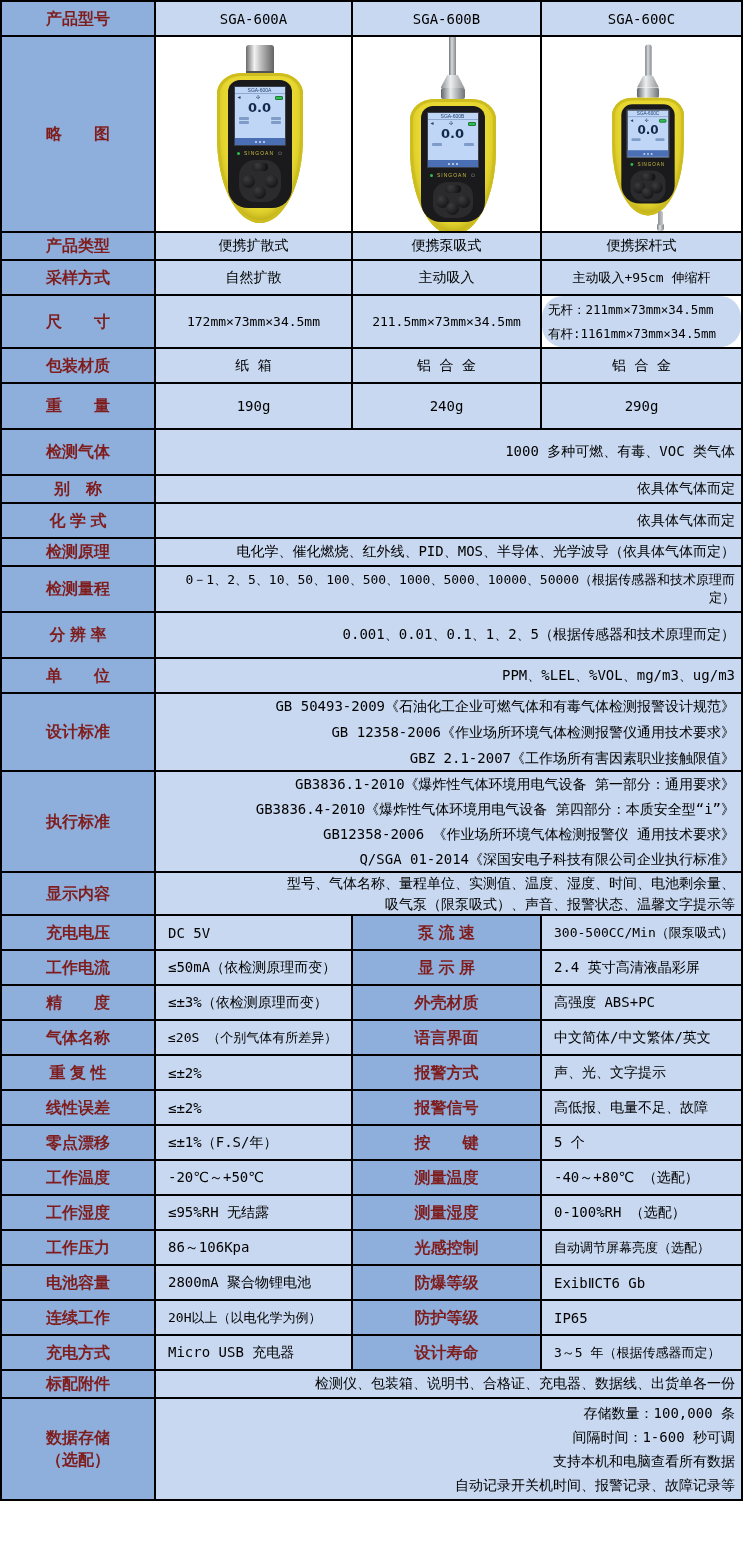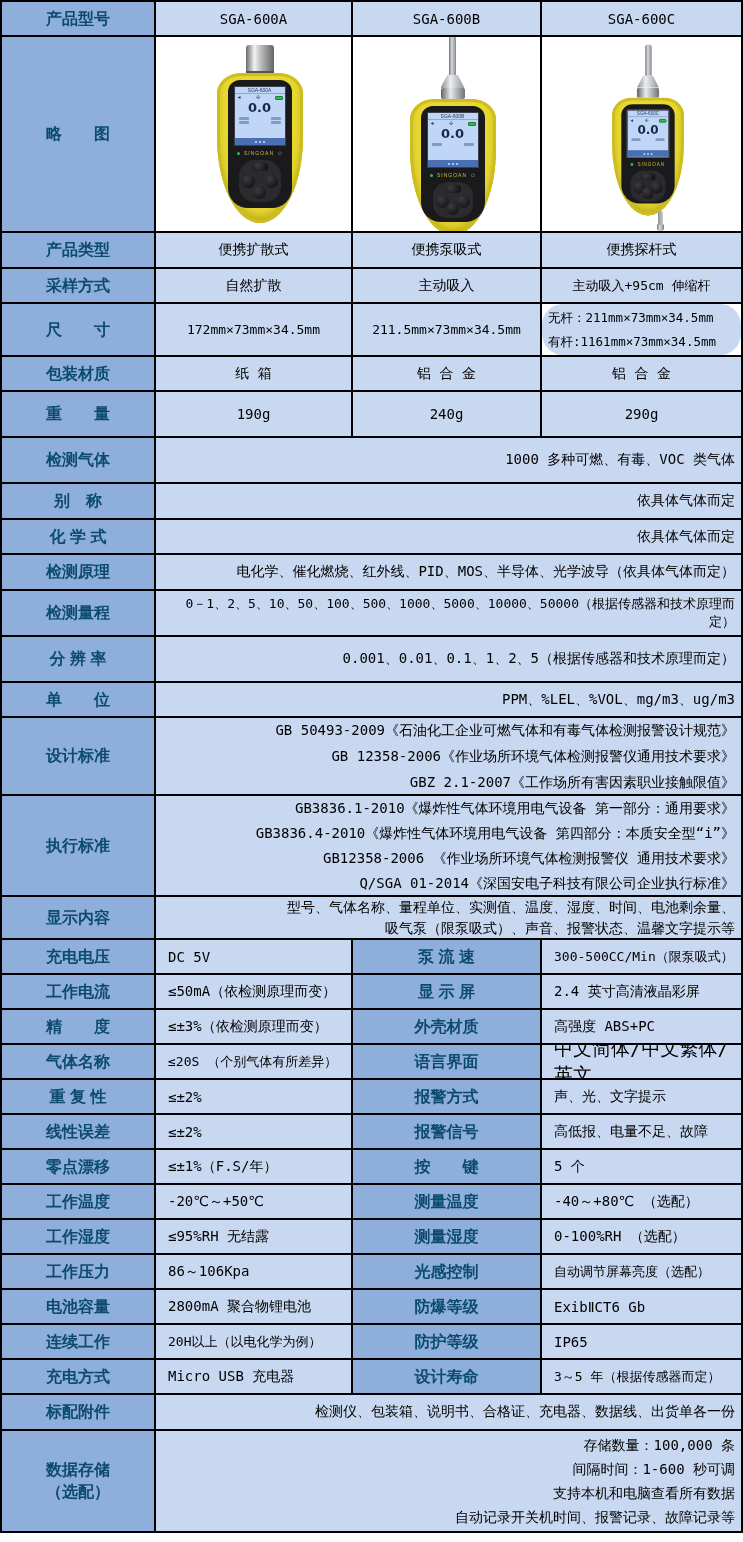--- a/index.html
+++ b/index.html
@@ -11,37 +11,37 @@
     display:grid; grid-template-columns:154px 197px 189px 1fr;
     border-bottom:2px solid #000;
   }
   .trow:last-child { border-bottom:none; }
   .cell {
     border-right:2px solid #000; overflow:hidden;
     display:flex; flex-direction:column; justify-content:center;
   }
   .cell:last-child { border-right:none; }
   .lbl {
-    background:#8EAEDC; font-weight:bold; font-size:16px; color:#0c4a6e;
+    background:#8EAEDC; font-weight:bold; font-size:16px; color:#7f1d1d;
     align-items:center; text-align:center; line-height:22px;
   }
   .val {
     background:#C8D8F0; font-size:14px;
     font-family:"DejaVu Sans Mono","DejaVu Sans",sans-serif;
   }
   .val.center { align-items:center; text-align:center; }
   .val.left { padding-left:12px; padding-right:6px; }
   .val.span3 { grid-column:2 / 5;text-align:right; }
   .lines { line-height:26px; }
   .lines2 { line-height:21px; }
   .small-lines { font-size:12.5px; line-height:24px; padding-left:6px; padding-right:2px;border-radius:21px; }
   .white { background:#fff; align-items:center; justify-content:center;padding-left:12px; }
 
   
-  .h35{height:35px}.h196{height:196px}.h36{height:36px}.h53{height:53px}
+  .h35{height:35px}.h196{height:196px}.h36{height:28px}.h53{height:53px}
   .h33{height:46px}.h78{height:78px}.h101{height:101px}.h43{height:43px}
   .h100{height:100px}
 
   
   .device { position:relative; display:flex; flex-direction:column; align-items:center; }
   .cap {
     width:28px; height:28px; border-radius:3px 3px 0 0;
     background:linear-gradient(90deg,#6a6a6a,#f2f2f2 30%,#b9b9b9 55%,#636363);
     border-bottom:2px solid #555;
   }
@@ -359,21 +359,21 @@
   <div class="trow h35">
     <div class="cell lbl">精　　度</div>
     <div class="cell val left">≤±3%（依检测原理而变）</div>
     <div class="cell lbl">外壳材质</div>
     <div class="cell val left">高强度 ABS+PC</div>
   </div>
   <div class="trow h35">
     <div class="cell lbl">气体名称</div>
     <div class="cell val left" style="font-size:13px">≤20S （个别气体有所差异）</div>
     <div class="cell lbl">语言界面</div>
-    <div class="cell val left" style="font-size:19px">中文简体/中文繁体/英文</div>
+    <div class="cell val left" style="font-size:14px">中文简体/中文繁体/英文</div>
   </div>
   <div class="trow h35">
     <div class="cell lbl">重 复 性</div>
     <div class="cell val left">≤±2%</div>
     <div class="cell lbl">报警方式</div>
     <div class="cell val left">声、光、文字提示</div>
   </div>
   <div class="trow h35">
     <div class="cell lbl">线性误差</div>
     <div class="cell val left">≤±2%</div>

